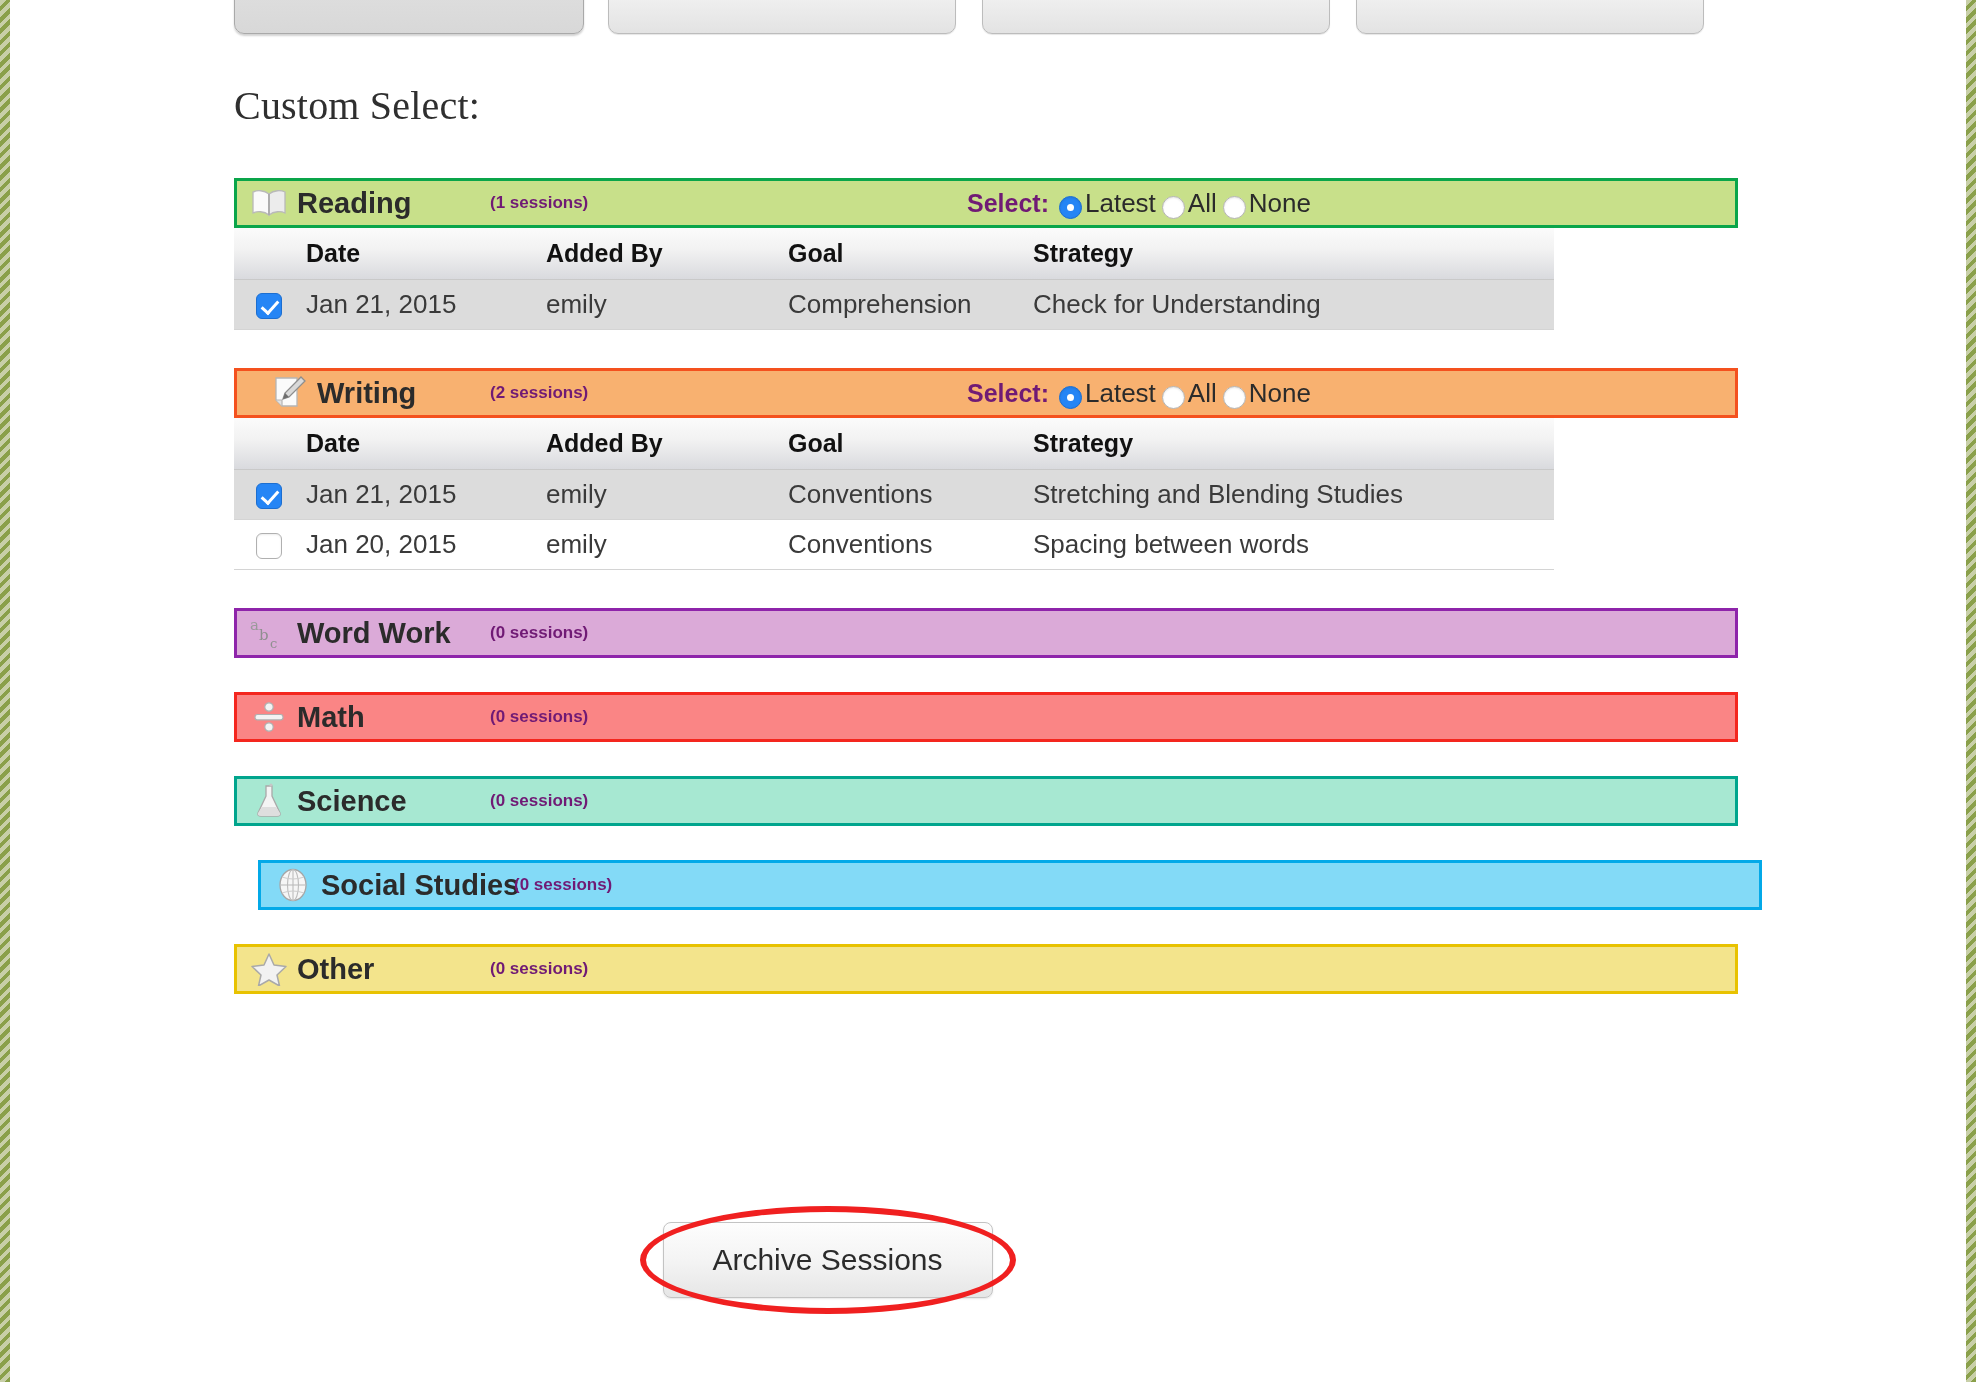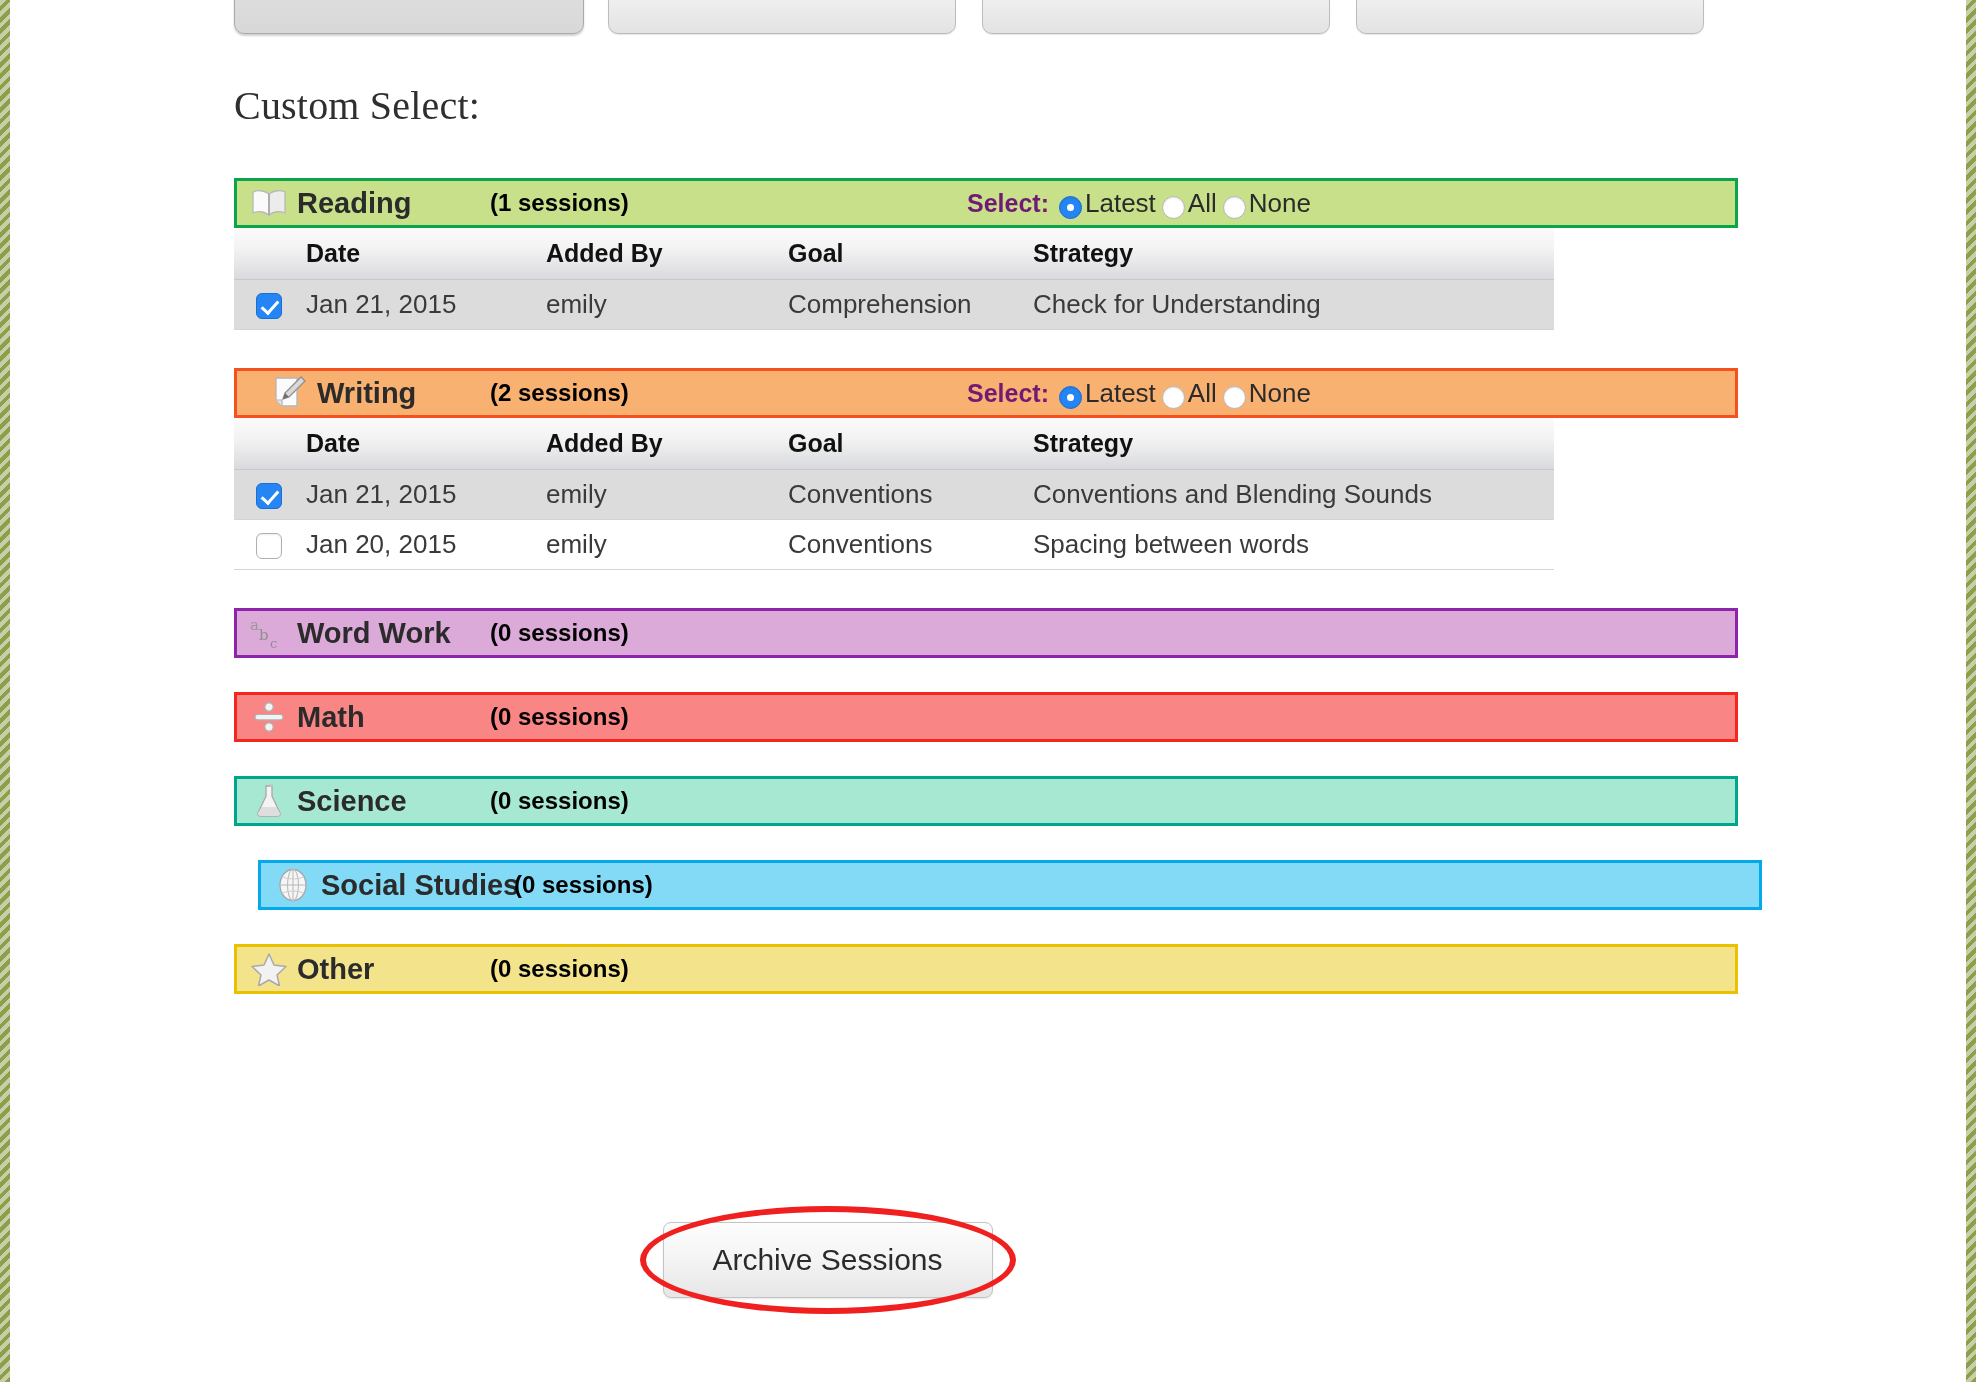--- a/index.html
+++ b/index.html
@@ -86,23 +86,23 @@
     margin-right: 8px;
   }
   .subject-icon svg { display: block; }
   .subject-name {
     font-size: 29px;
     font-weight: bold;
     color: #2b2b2b;
     white-space: nowrap;
   }
   .subject-count {
-    font-size: 24px;
+    font-size: 17px;
     font-weight: bold;
-    color: #000000;
+    color: #701a75;
     position: absolute;
     left: 253px;
     white-space: nowrap;
   }
   .select-group {
     position: absolute;
     left: 730px;
     display: flex;
     align-items: center;
     white-space: nowrap;
@@ -358,21 +358,21 @@
               <th class="cell-pad-goal">Goal</th>
               <th class="cell-pad-strategy">Strategy</th>
             </tr>
           </thead>
           <tbody>
             <tr class="row-selected">
               <td><span class="checkbox checked"></span></td>
               <td class="cell-pad-date">Jan 21, 2015</td>
               <td class="cell-pad-added">emily</td>
               <td class="cell-pad-goal">Conventions</td>
-              <td class="cell-pad-strategy">Conventions and Blending Sounds</td>
+              <td class="cell-pad-strategy">Stretching and Blending Studies</td>
             </tr>
             <tr class="row-plain">
               <td><span class="checkbox unchecked"></span></td>
               <td class="cell-pad-date">Jan 20, 2015</td>
               <td class="cell-pad-added">emily</td>
               <td class="cell-pad-goal">Conventions</td>
               <td class="cell-pad-strategy">Spacing between words</td>
             </tr>
           </tbody>
         </table>

